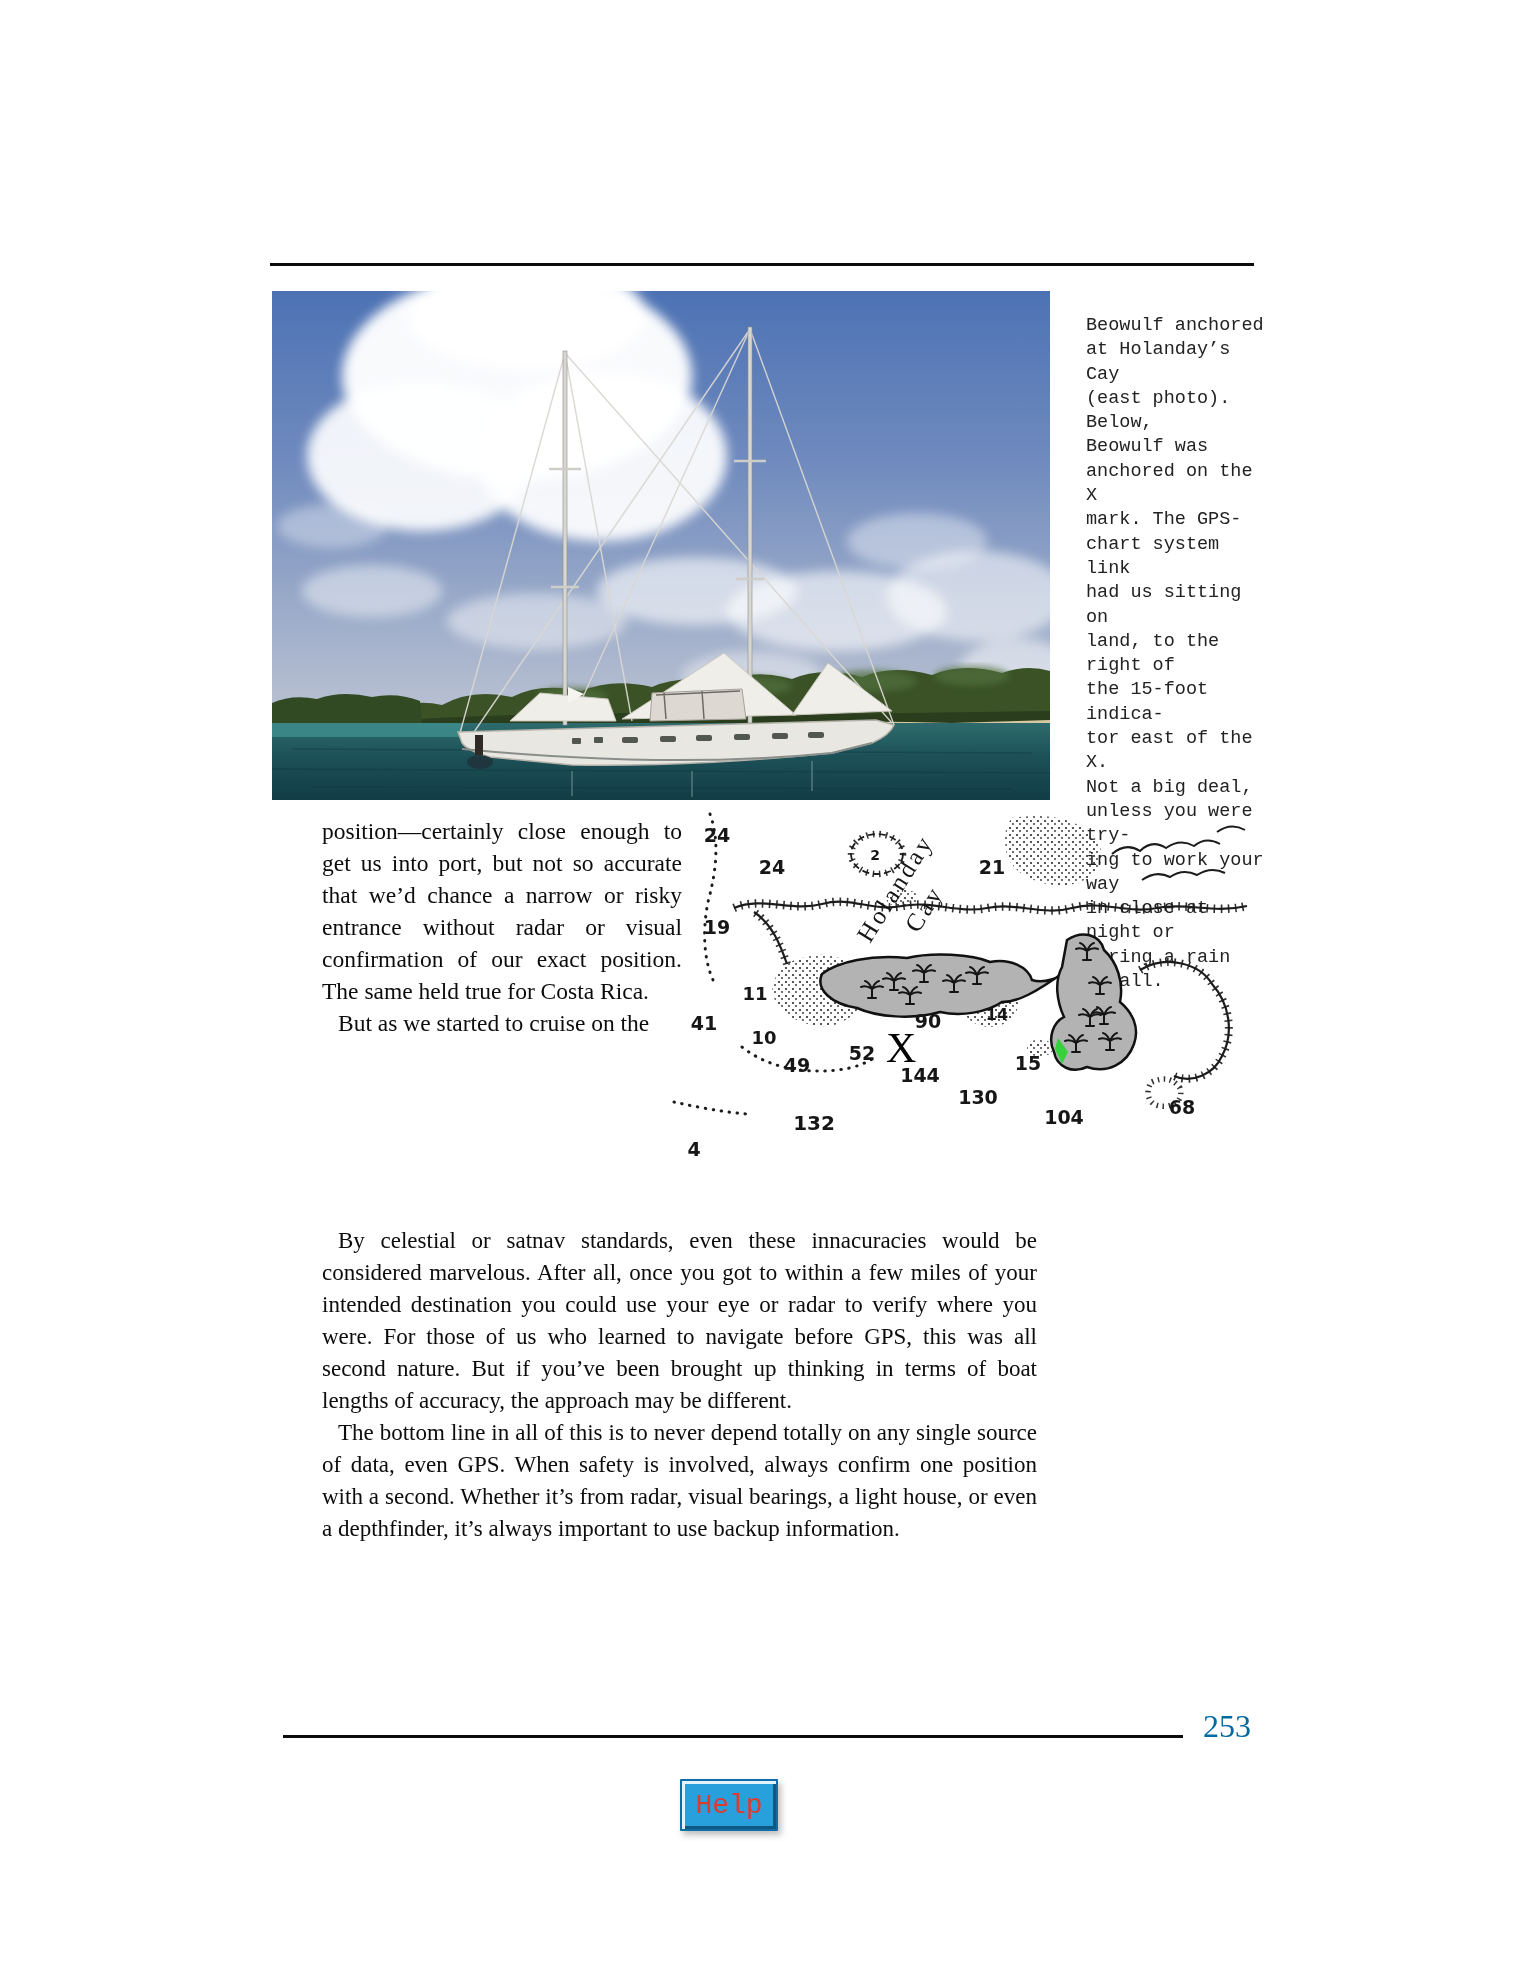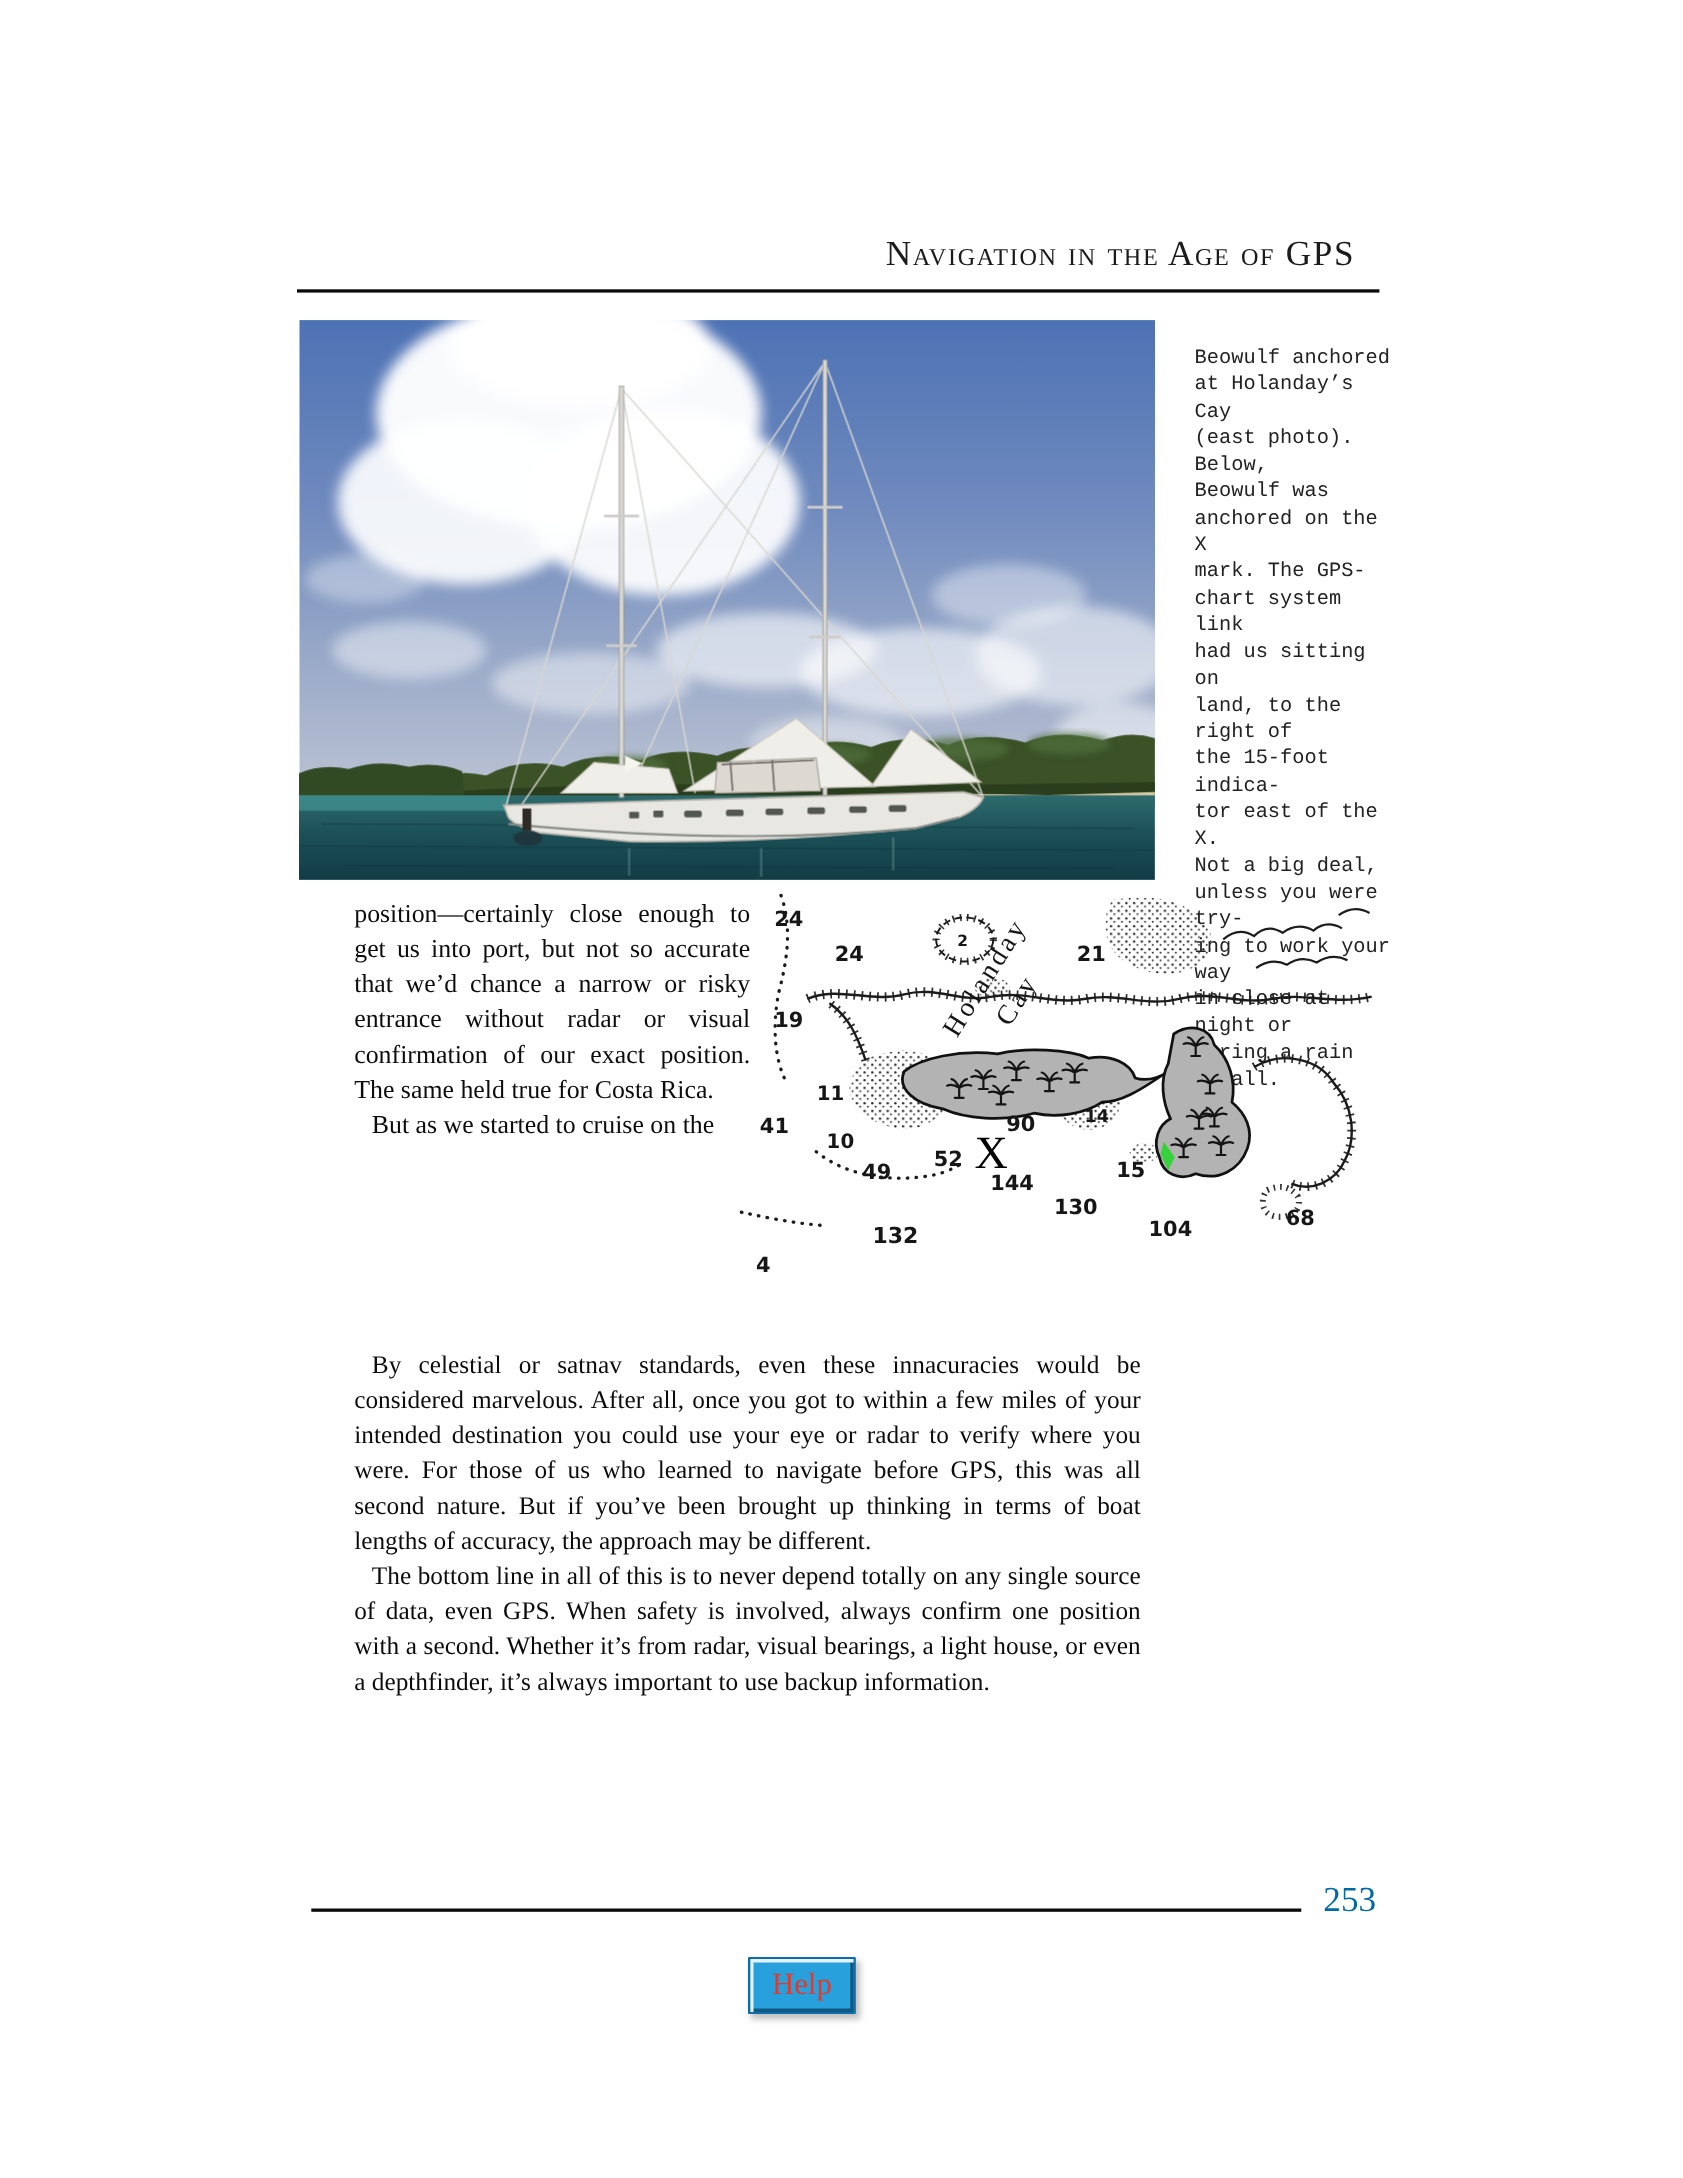--- a/index.html
+++ b/index.html
@@ -36,29 +36,28 @@
   
   .footer-rule{position:absolute;left:283px;top:1735px;width:900px;height:3px;background:#0b0b0b;}
   .page-number{position:absolute;left:1203px;top:1708px;font-size:32px;color:#0369a1;}
 
   
   .help-btn{position:absolute;left:680px;top:1779px;width:98px;height:52px;
             background:#28a0dc;border:2px solid #0e6ca6;border-radius:1px;
             box-shadow:inset 3px 3px 0 rgba(236,248,255,.95),
                        inset -3px -3px 0 rgba(8,70,110,.8),
                        3px 4px 6px rgba(110,110,110,.45);
-            color:#e0392e;font-family:Liberation Serif, serif;font-size:28px;
+            color:#e0392e;font-family:Liberation Mono, monospace;font-size:28px;
             padding:0;cursor:pointer;}
 </style>
 </head>
 <body>
 
 <div class="page">
 
-  <h1 class="title">Navigation in the Age of GPS</h1>
   <div class="header-rule"></div>
 
   <figure class="photo" style="margin:0">
     <svg width="778" height="509" viewBox="0 0 778 509">
       <defs>
         <linearGradient id="sky" x1="0" y1="0" x2="0" y2="1">
           <stop offset="0" stop-color="#4d72b4"></stop>
             <stop offset="0.38" stop-color="#6f8abe"></stop>
           <stop offset="0.68" stop-color="#97a8c8"></stop>
             <stop offset="1" stop-color="#c0c6d4"></stop>

